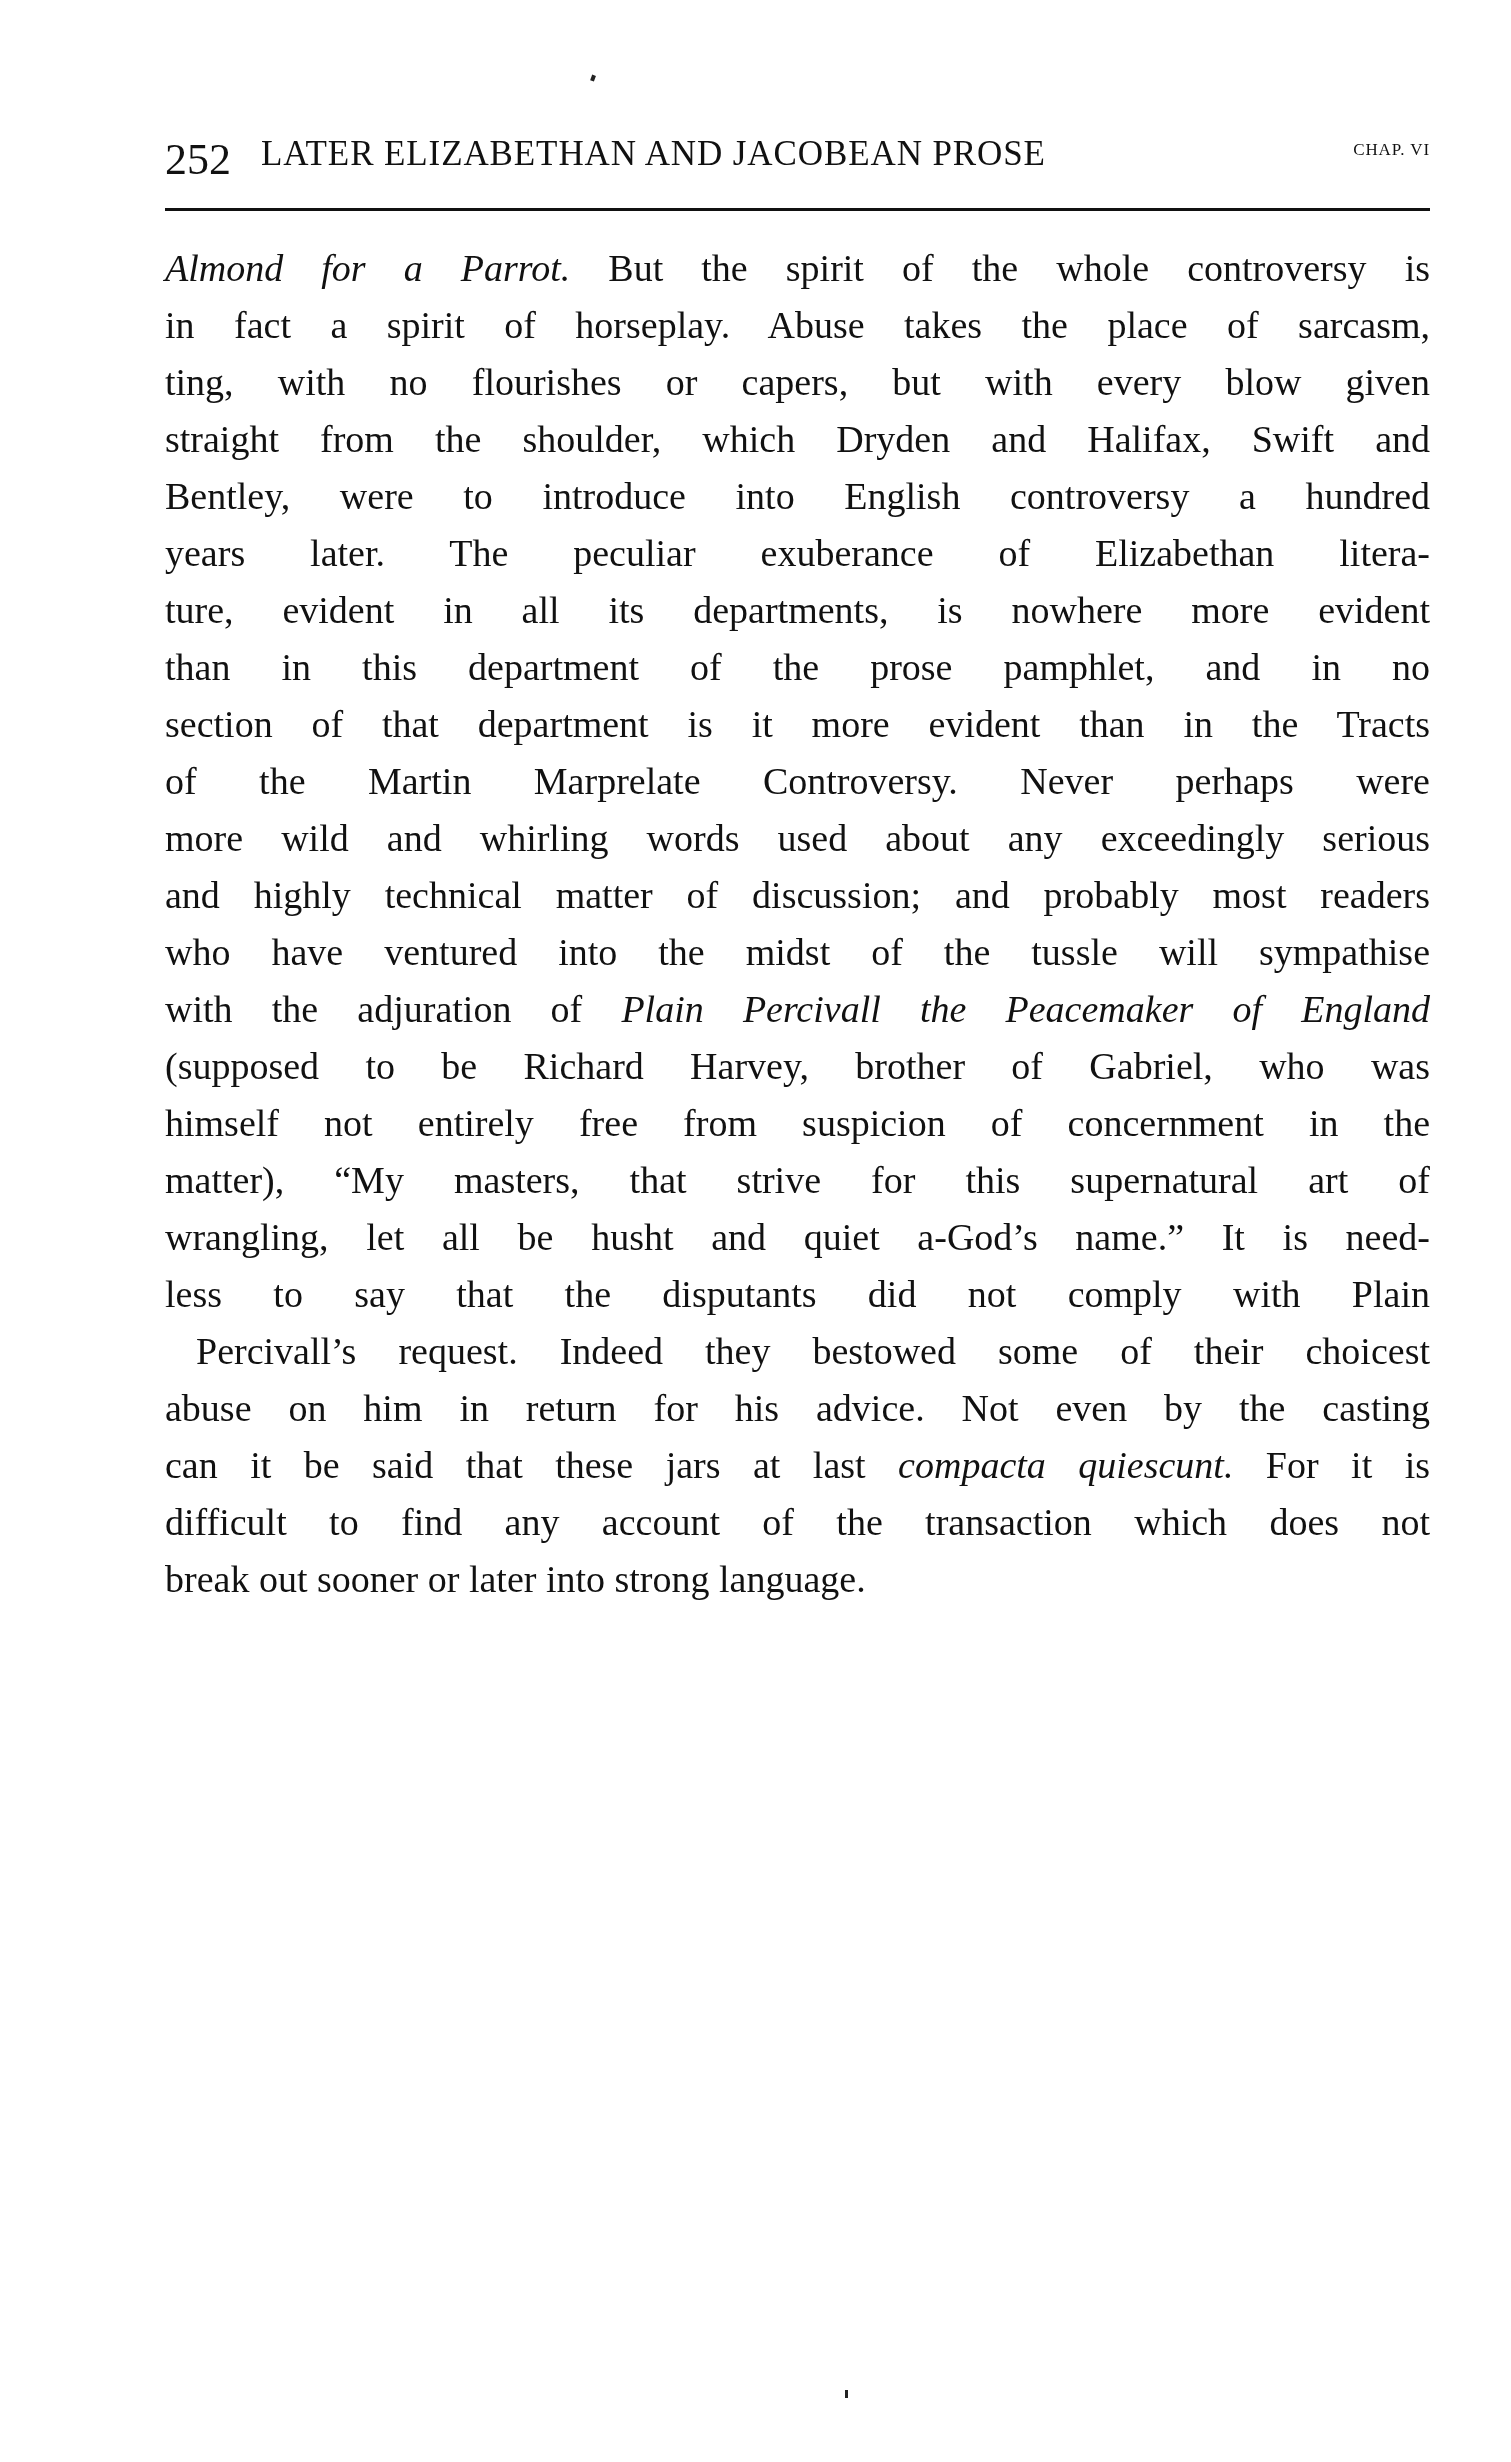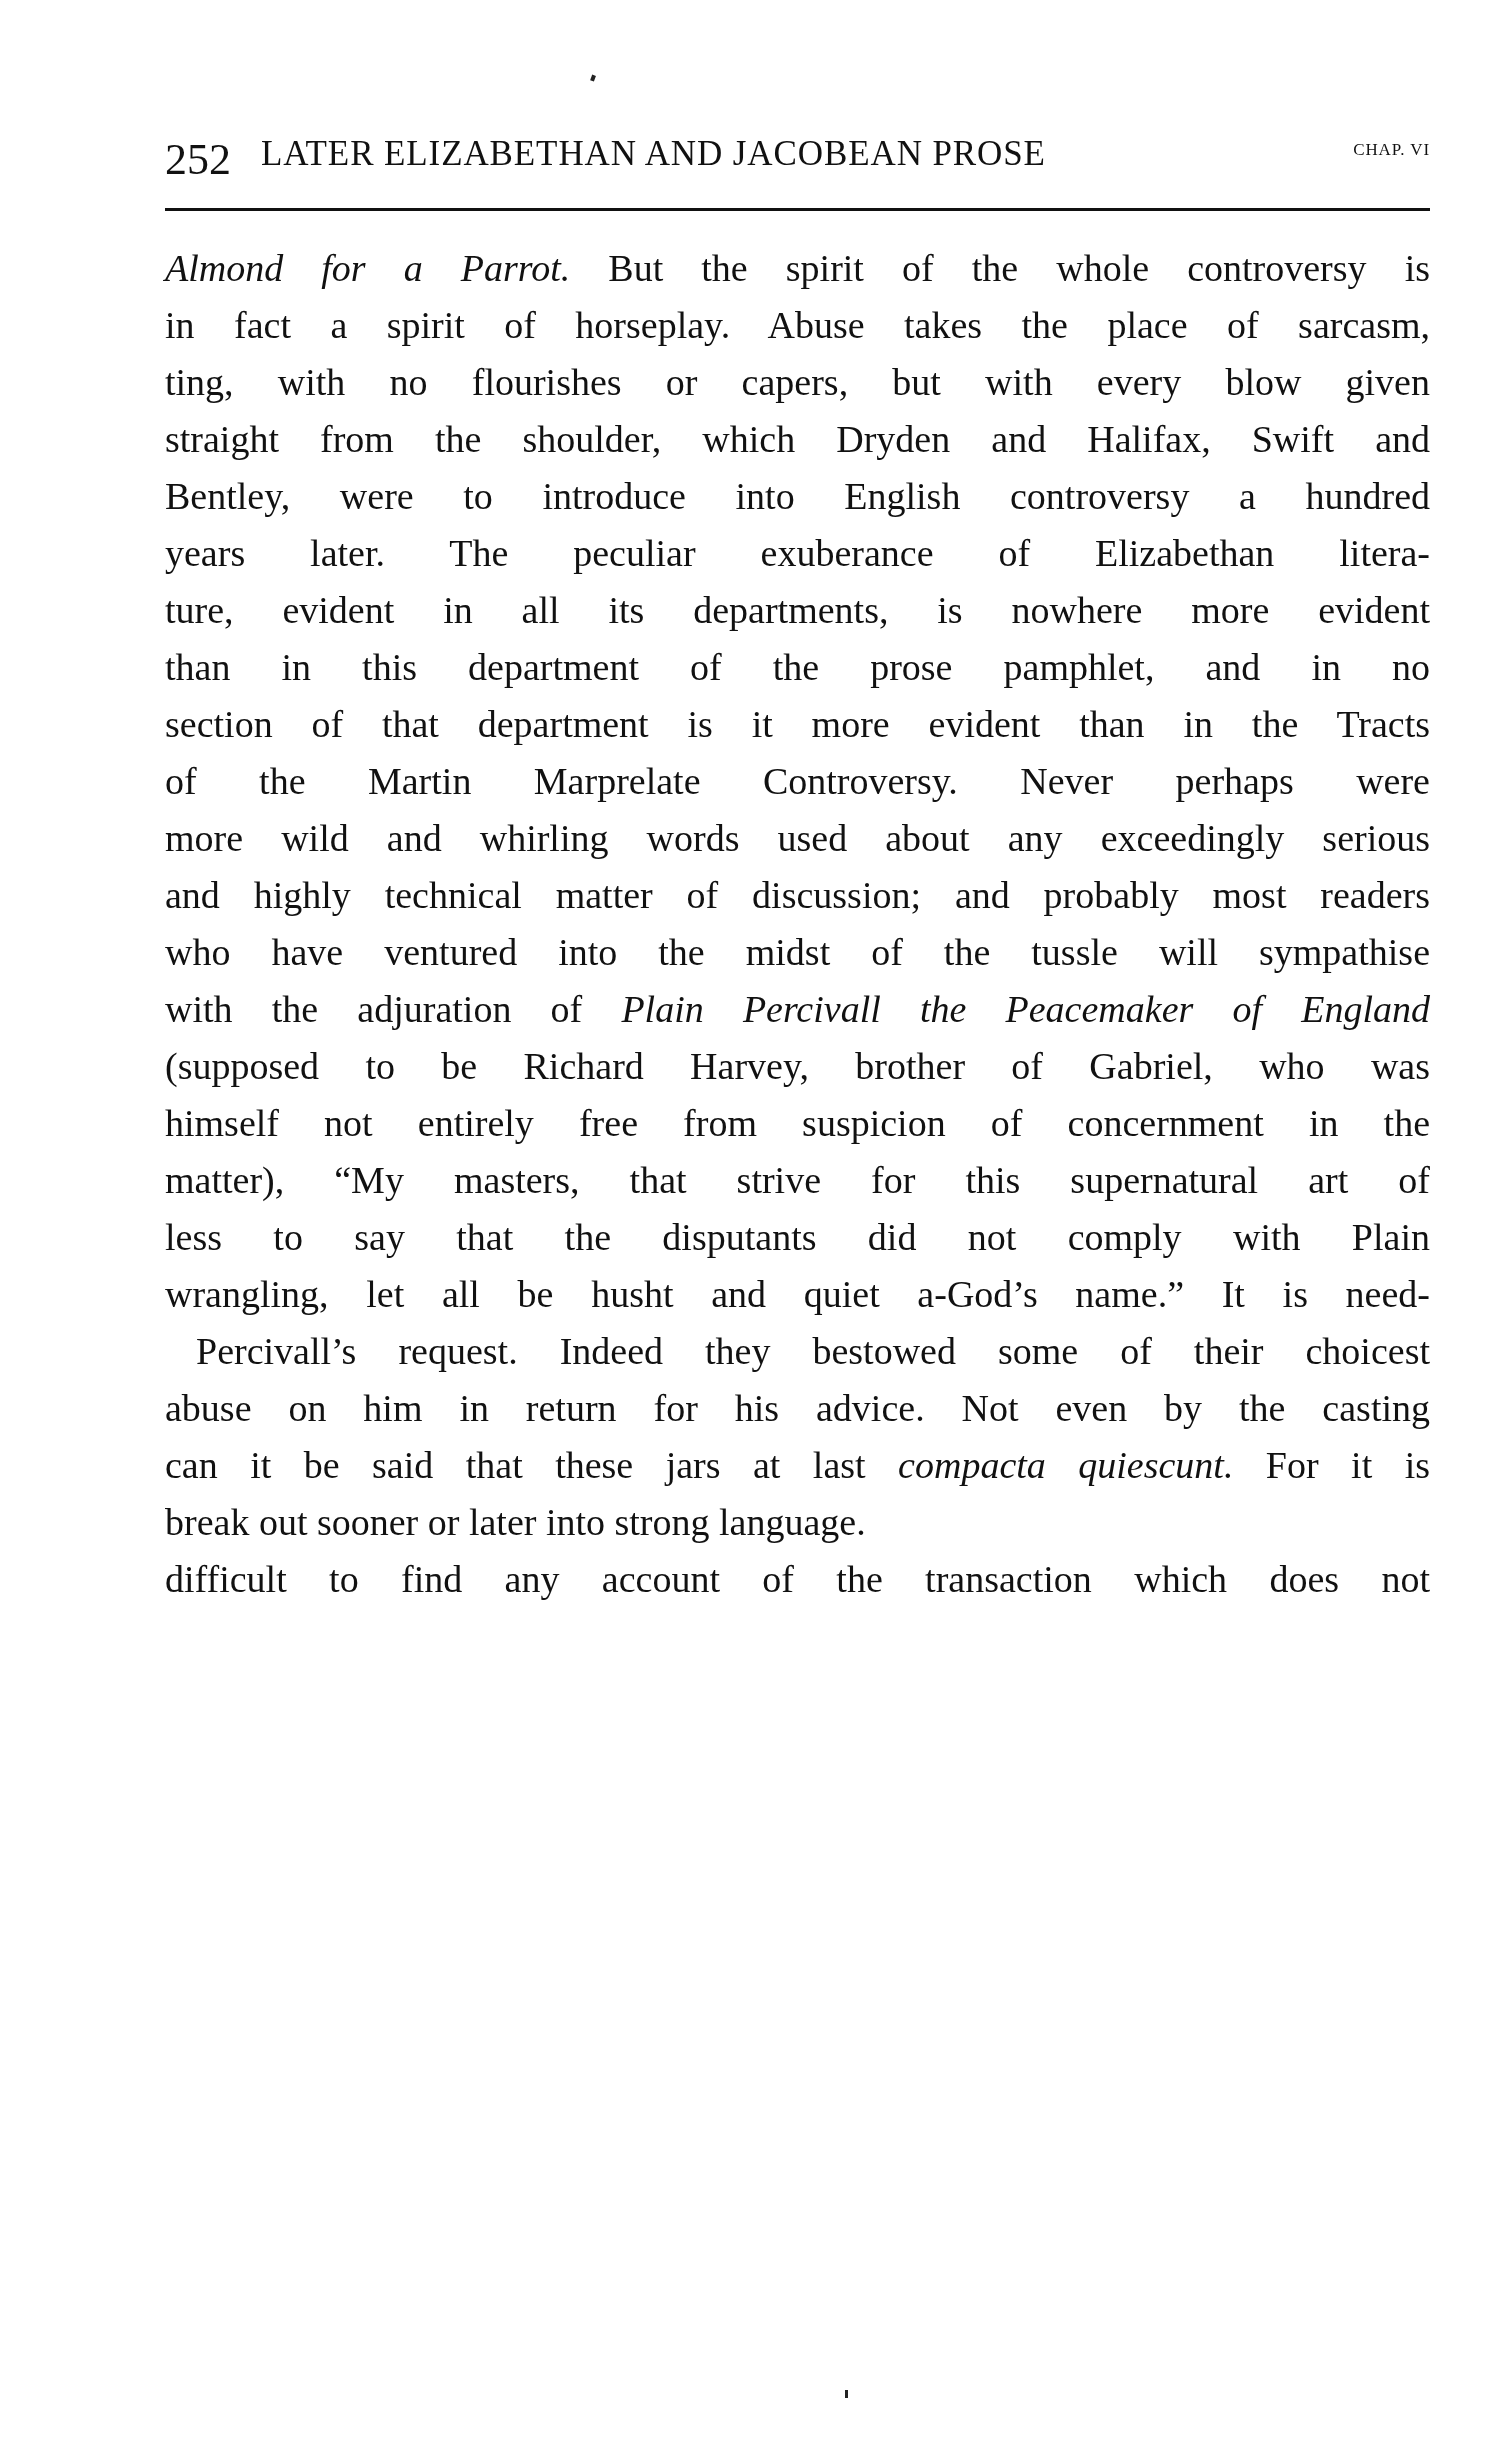--- a/index.html
+++ b/index.html
@@ -39,23 +39,23 @@
     <div class="line"><span style="white-space: normal;">than in this department of the prose pamphlet, and in no</span></div>
     <div class="line"><span style="white-space: normal;">section of that department is it more evident than in the Tracts</span></div>
     <div class="line"><span style="white-space: normal;">of the Martin Marprelate Controversy.  Never perhaps were</span></div>
     <div class="line"><span style="white-space: normal;">more wild and whirling words used about any exceedingly serious</span></div>
     <div class="line"><span style="white-space: normal;">and highly technical matter of discussion; and probably most readers</span></div>
     <div class="line"><span style="white-space: normal;">who have ventured into the midst of the tussle will sympathise</span></div>
     <div class="line"><span style="white-space: normal;">with the adjuration of </span><i style="white-space: normal;">Plain Percivall the Peacemaker of England</i></div>
     <div class="line"><span style="white-space: normal;">(supposed to be Richard Harvey, brother of Gabriel, who was</span></div>
     <div class="line"><span style="white-space: normal;">himself not entirely free from suspicion of concernment in the</span></div>
     <div class="line"><span style="white-space: normal;">matter), “My masters, that strive for this supernatural art of</span></div>
+    <div class="line"><span style="white-space: normal;">wrangling, let all be husht and quiet a-God’s name.”  It is need-</span></div>
     <div class="line"><span style="white-space: normal;">less to say that the disputants did not comply with Plain</span></div>
-    <div class="line"><span style="white-space: normal;">wrangling, let all be husht and quiet a-God’s name.”  It is need-</span></div>
     <div class="line"><span style="white-space: normal; margin-left: 31px;">Percivall’s request.  Indeed they bestowed some of their choicest</span></div>
     <div class="line"><span style="white-space: normal;">abuse on him in return for his advice.  Not even by the casting</span></div>
     <div class="line"><span style="white-space: normal;">can it be said that these jars at last </span><i style="white-space: normal;">compacta quiescunt.</i><span style="white-space: normal;">  For it is</span></div>
+    <div class="line"><span style="white-space: normal;">difficult to find any account of the transaction which does not</span></div>
     <div class="line last"><span style="white-space: normal;">break out sooner or later into strong language.</span></div>
-    <div class="line"><span style="white-space: normal;">difficult to find any account of the transaction which does not</span></div>
   </div>
 
 <div class="speck" style="left:845px;top:2390px;width:2.7px;height:8.2px;"></div>
 
 
 </body></html>

